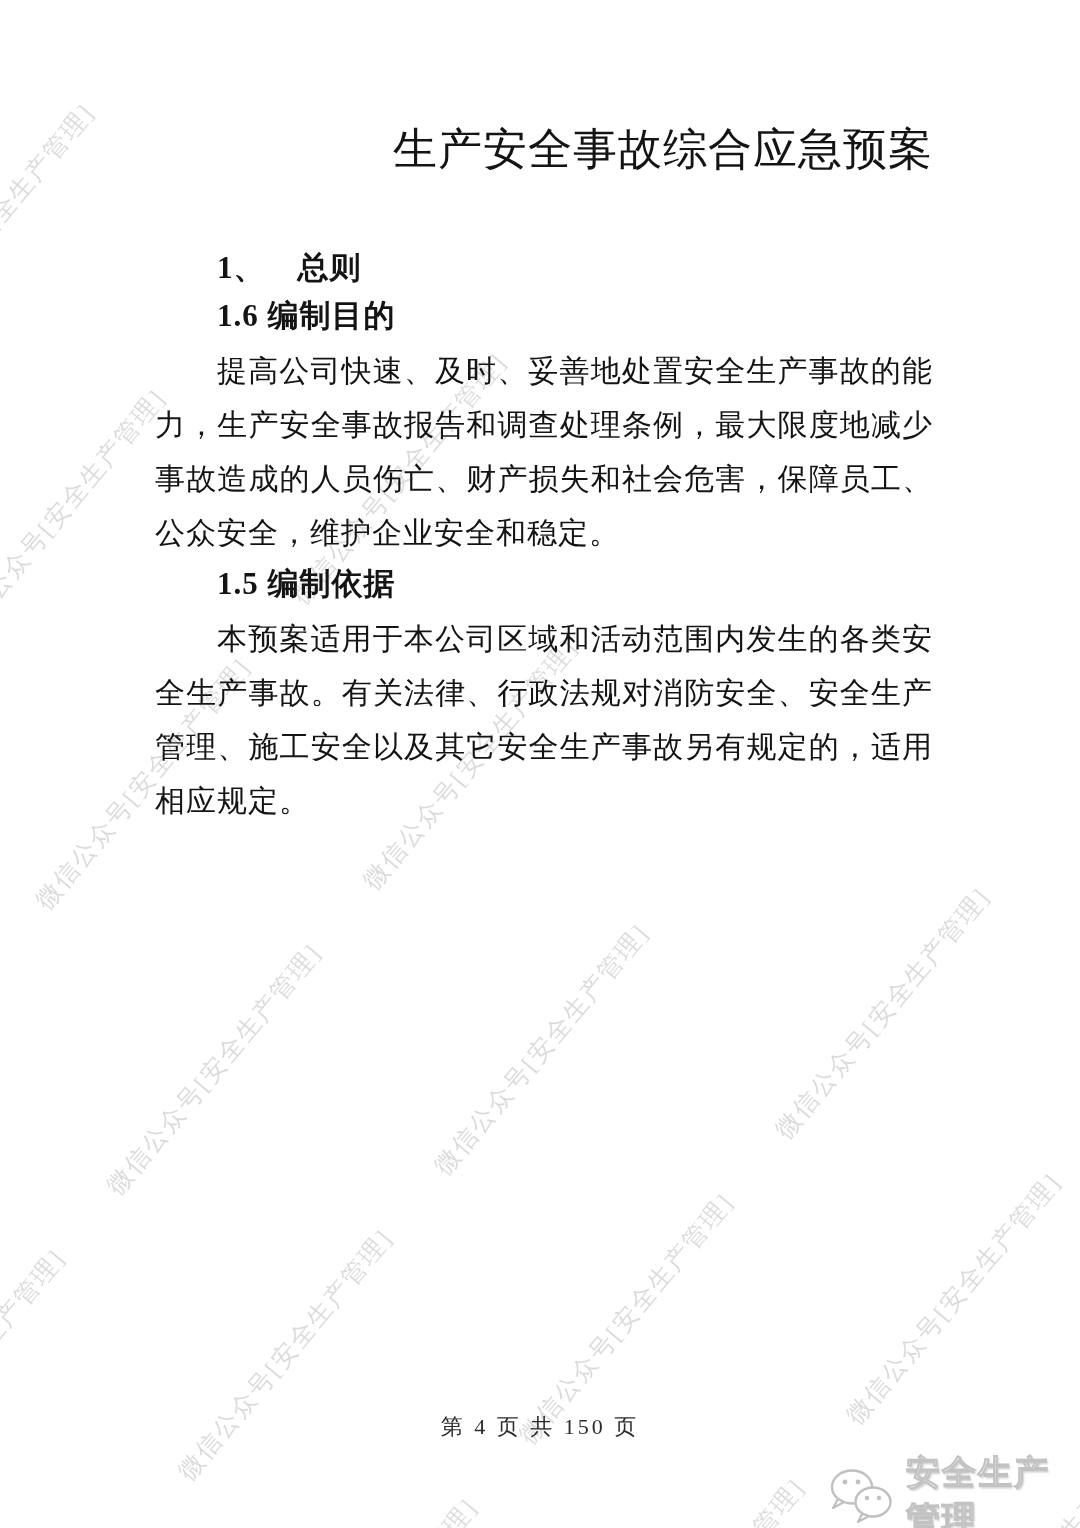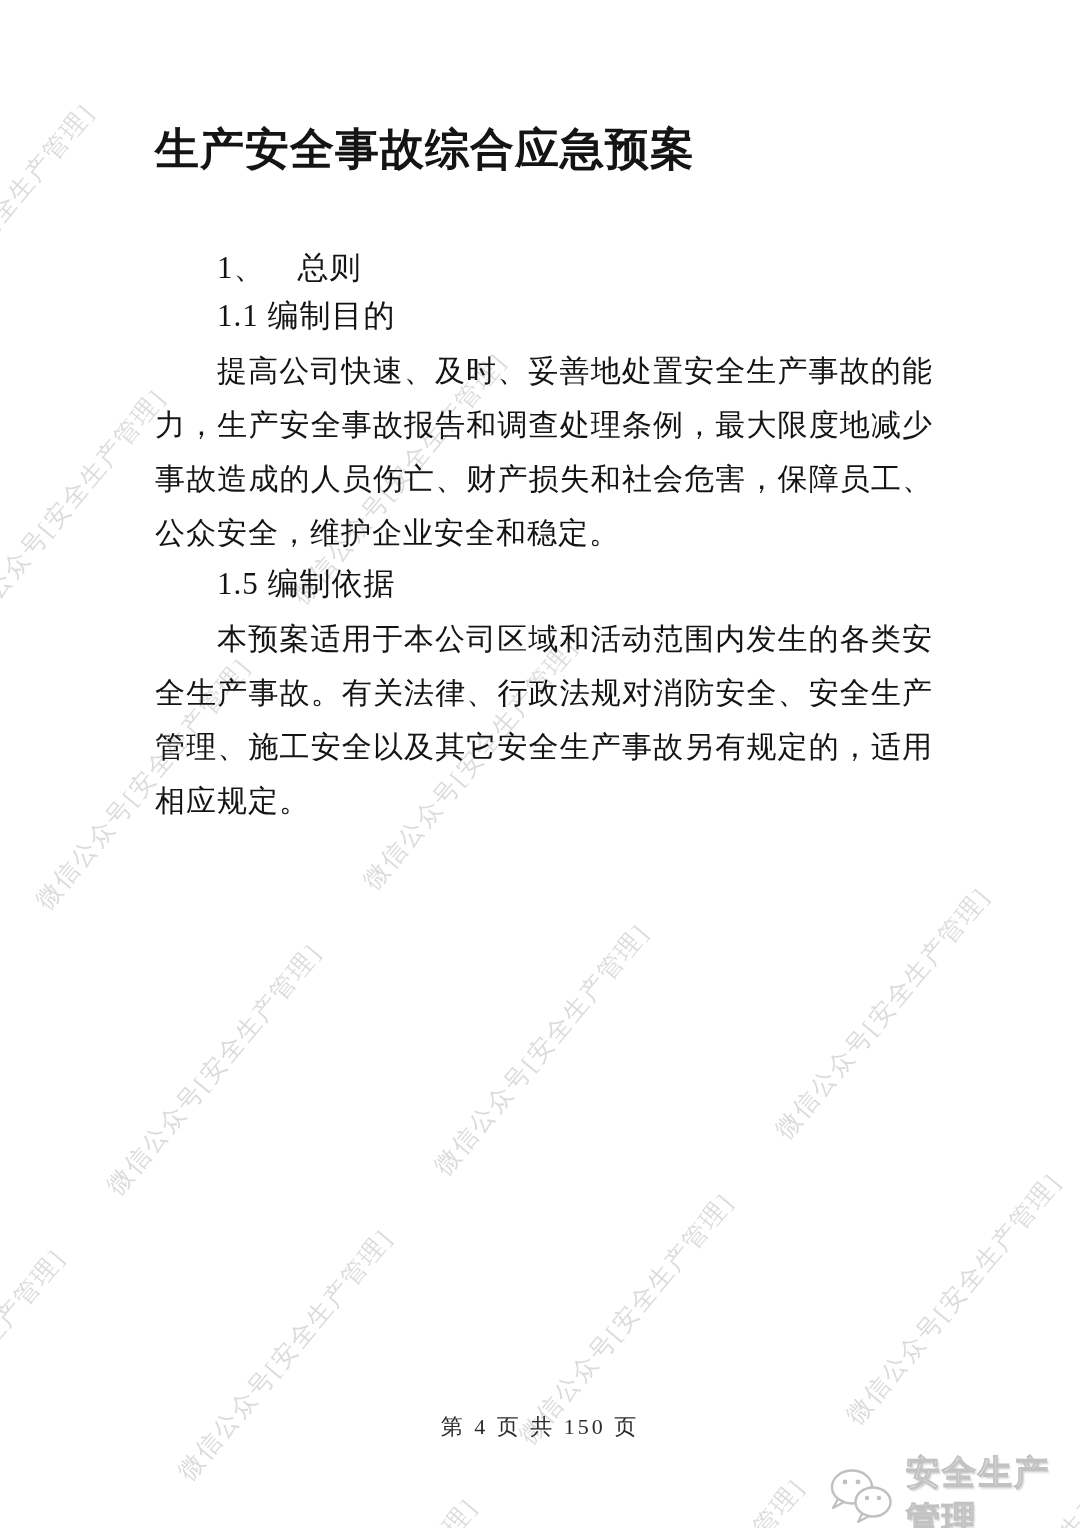--- a/index.html
+++ b/index.html
@@ -30,26 +30,26 @@
     letter-spacing:2px;
     color:#bcbfc2;
     opacity:.55;
     font-family:"Liberation Serif","DejaVu Serif",serif;
   }
   
   .content{
     position:absolute;left:155px;top:118px;width:778px;z-index:2;
   }
   .doc-title{
-    font-size:44px;font-weight:700;
-    text-align:left;line-height:64px;height:64px;
+    font-size:44px;font-weight:400;
+    text-align:right;line-height:64px;height:64px;
     margin:0 0 66px 0;letter-spacing:1px;
   }
   .h-sec{
-    font-size:31px;font-weight:400;
+    font-size:31px;font-weight:700;
     line-height:40px;margin:4px 0 8px 0;
     text-indent:62px;letter-spacing:1px;
   }
   .para{
     font-size:30px;line-height:54px;margin:0;
     text-align:justify;text-justify:inter-character;
     text-indent:62px;letter-spacing:1px;
     word-break:break-all;line-break:anywhere;
   }
   
@@ -93,21 +93,21 @@
         <div class="wm-row" style="color: rgb(188, 191, 194); margin-left: -223px;">微信公众号[安全生产管理]　　　微信公众号[安全生产管理]　　　微信公众号[安全生产管理]　　　微信公众号[安全生产管理]　　　微信公众号[安全生产管理]</div>
         <div class="wm-row" style="color: rgb(188, 191, 194); margin-left: -396px;">微信公众号[安全生产管理]　　　微信公众号[安全生产管理]　　　微信公众号[安全生产管理]　　　微信公众号[安全生产管理]　　　微信公众号[安全生产管理]</div>
         <div class="wm-row" style="color: rgb(188, 191, 194); margin-left: -149px;">微信公众号[安全生产管理]　　　微信公众号[安全生产管理]　　　微信公众号[安全生产管理]　　　微信公众号[安全生产管理]　　　微信公众号[安全生产管理]</div>
       </div>
   </div>
 
   <div class="content">
     <div class="doc-title">生产安全事故综合应急预案</div>
     <div id="sections">
         <div class="h-sec">1、　总则</div>
-        <div class="h-sec">1.1 编制目的</div>
+        <div class="h-sec">1.6 编制目的</div>
         <div class="para">提高公司快速、及时、妥善地处置安全生产事故的能力，生产安全事故报告和调查处理条例，最大限度地减少事故造成的人员伤亡、财产损失和社会危害，保障员工、公众安全，维护企业安全和稳定。</div>
         <div class="h-sec">1.5 编制依据</div>
         <div class="para">本预案适用于本公司区域和活动范围内发生的各类安全生产事故。有关法律、行政法规对消防安全、安全生产管理、施工安全以及其它安全生产事故另有规定的，适用相应规定。</div>
       </div>
   </div>
 
   <div class="page-footer">第 4 页 共 150 页</div>
 
   <div class="brand">
     <svg class="brand-icon" viewBox="0 0 74 60" xmlns="http://www.w3.org/2000/svg">

